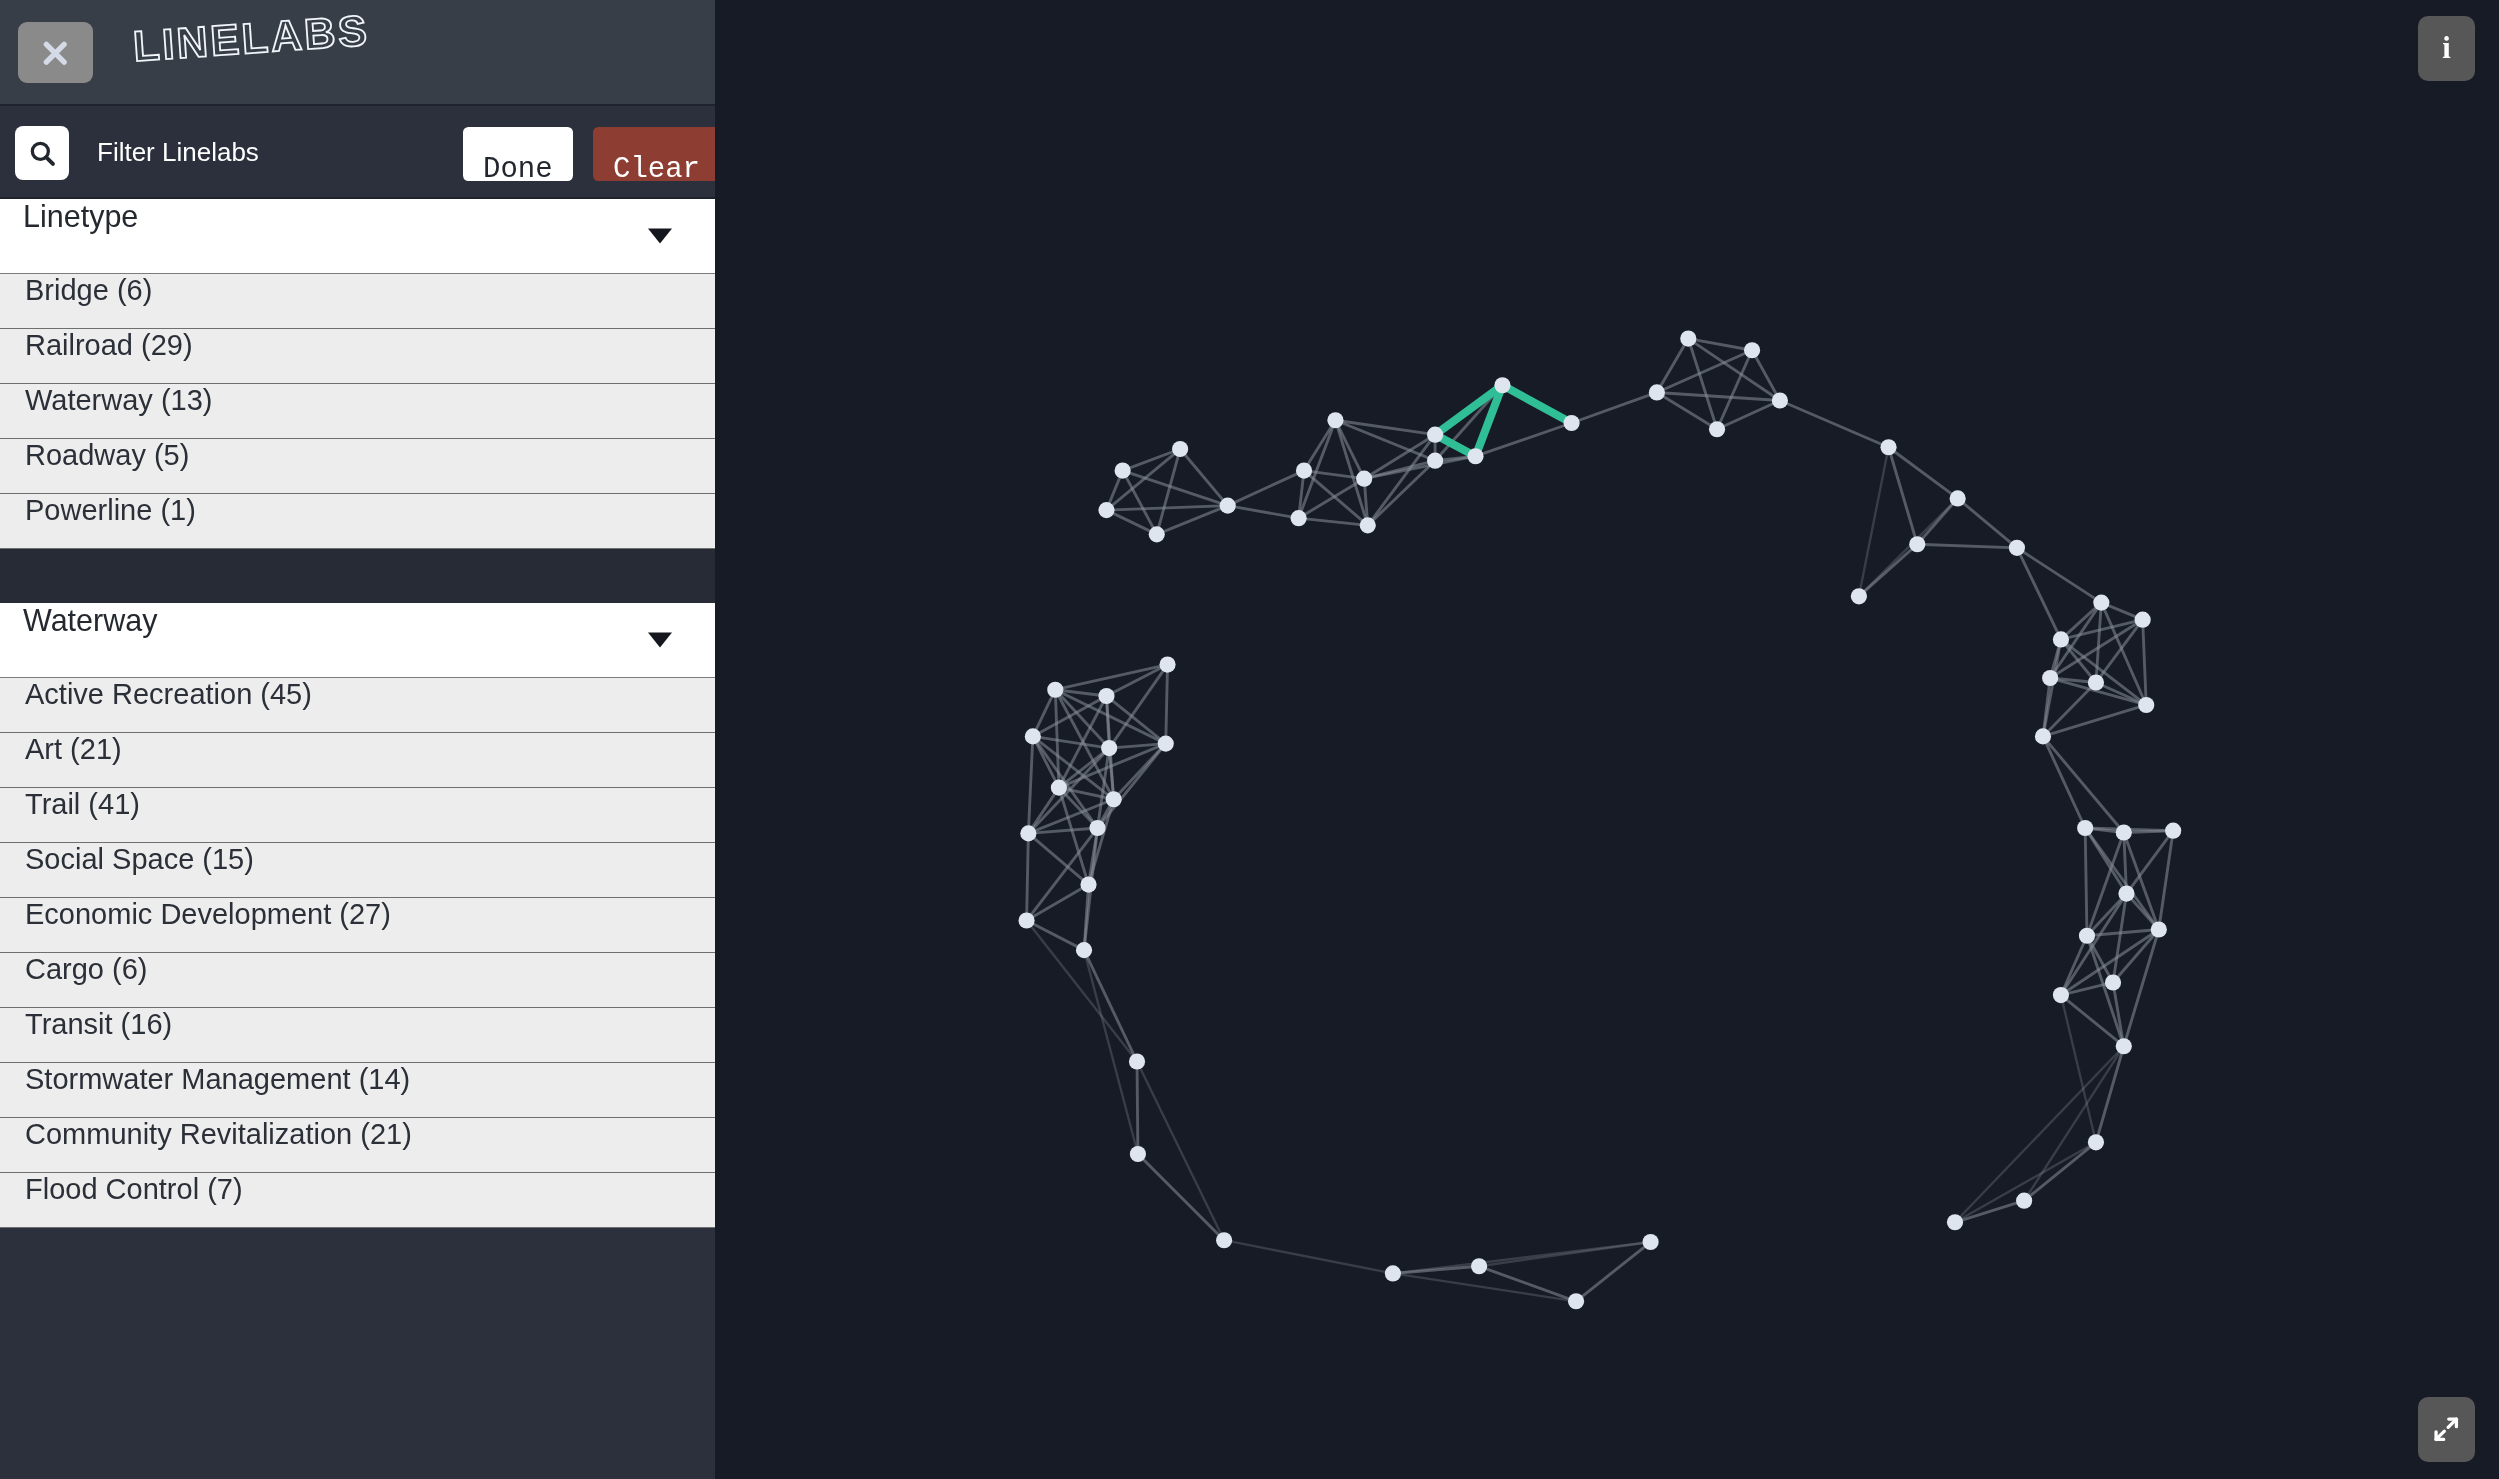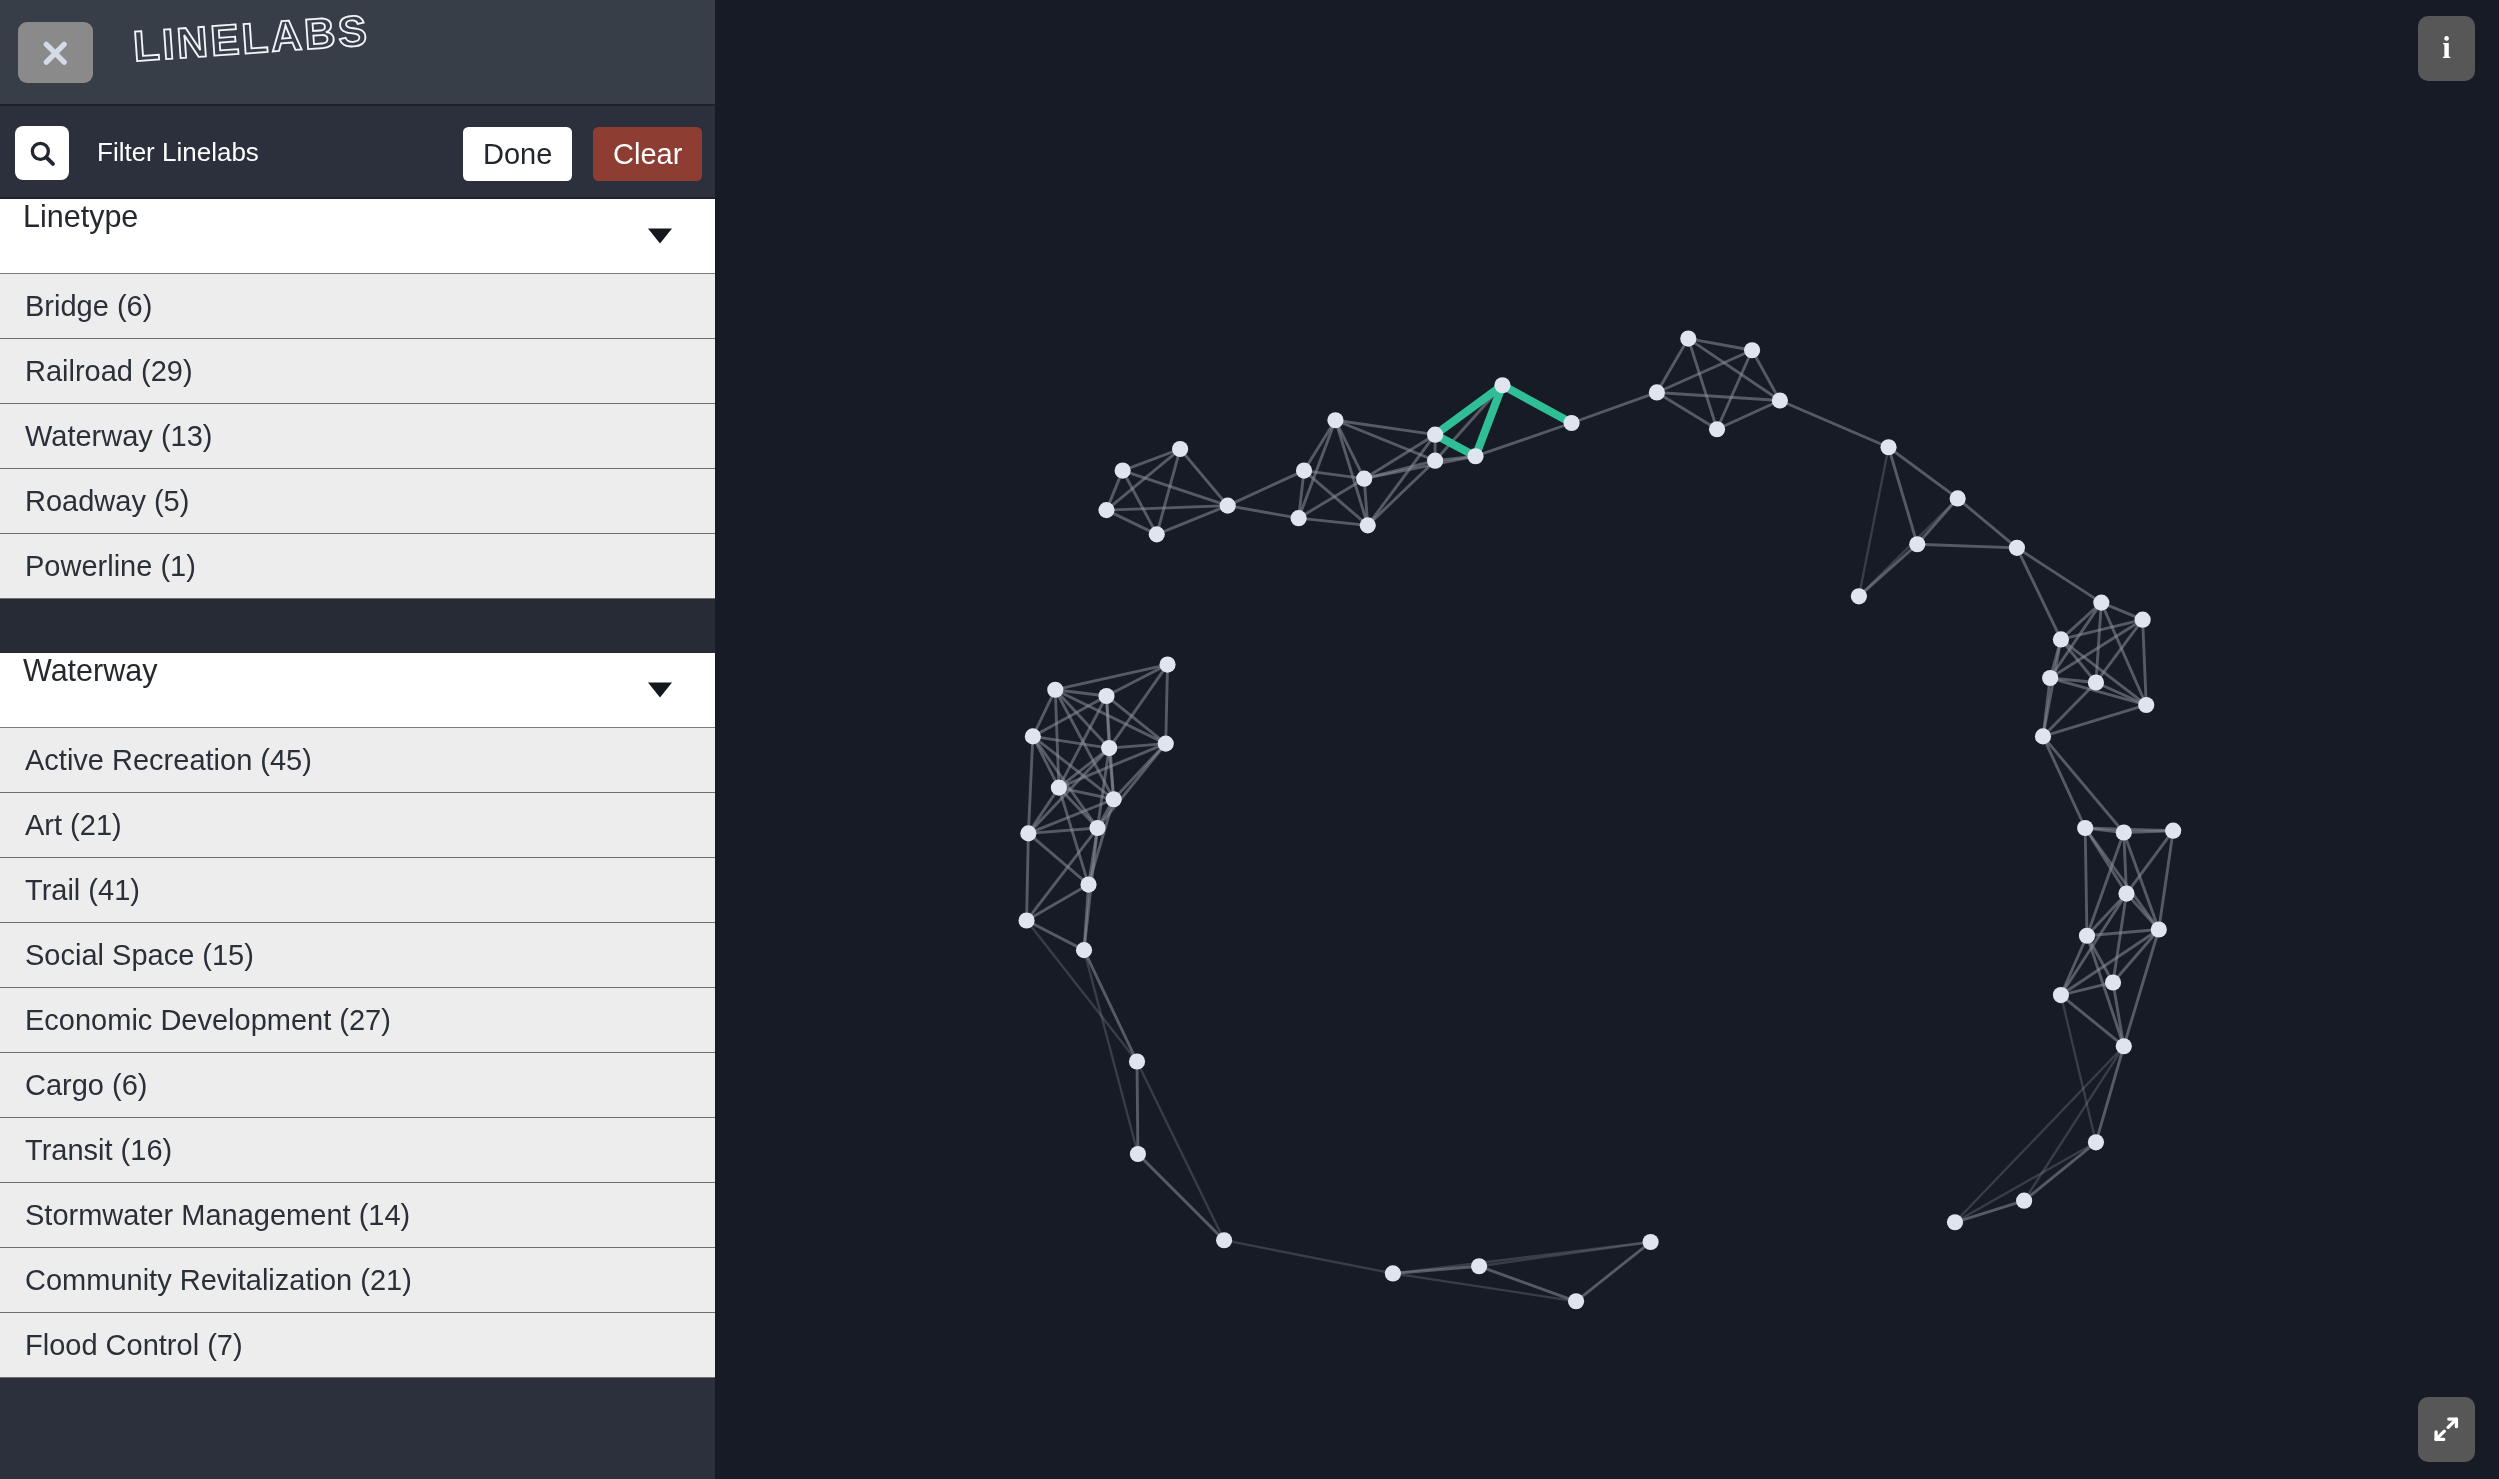--- a/index.html
+++ b/index.html
@@ -51,41 +51,41 @@
   }
   #search-icon-btn svg { width:30.5px; height:30.5px; }
   #search-input {
     position:absolute; left:97px; top:18px; width:341px; height:56px;
     background:transparent; border:none; outline:none;
     color:#ffffff; font-size:26px; font-family:"Liberation Sans", sans-serif;
   }
   #search-input::placeholder { color:#ffffff; opacity:1; }
   .bar-btn {
     position:absolute; top:20.7px; height:54px; border:none; border-radius:5.4px;
-    font-size:29px; cursor:pointer; font-family:Liberation Sans, sans-serif;
-    padding:0 20px; line-height:54px;
+    font-size:29px; cursor:pointer; font-family:Liberation Mono, monospace;
+    padding:16px 20px; line-height:54px;
   }
   #btn-done { left:463px; background:#ffffff; color:#22262e; }
   #btn-clear { left:593px; background:#8e3d33; color:#ffffff; }
 
   
   #facet-scroll { height:calc(1480px - 106px - 93px); overflow:hidden; position:relative; }
   .facet-header {
     height:75px; background:#ffffff; display:flex; align-items:flex-start;
     padding:0 23px; position:relative; cursor:pointer;
     border-bottom:1.8px solid #7c7c7c;
   }
   .facet-header .title { font-size:30.5px; color:#24282f; }
   .facet-header .caret {
     position:absolute; right:43px; top:50%; transform:translateY(-50%);
     width:0; height:0; border-left:12.6px solid transparent;
     border-right:12.6px solid transparent; border-top:15.3px solid #14181e;
   }
   .facet-item {
-    height:65px; background:#ededed; display:flex; align-items:center;
+    height:55px; background:#ededed; display:flex; 
     padding:0 25px; font-size:29px; color:#2a2f38; cursor:pointer;
     border-bottom:1.8px solid #6f6f6f;
   }
   .facet-gap { height:54px; background:#262b36; }
 
   
   #graph-area {
     position:relative; flex:1 1 auto; height:1480px; background:#161b26;
     overflow:hidden;
   }

